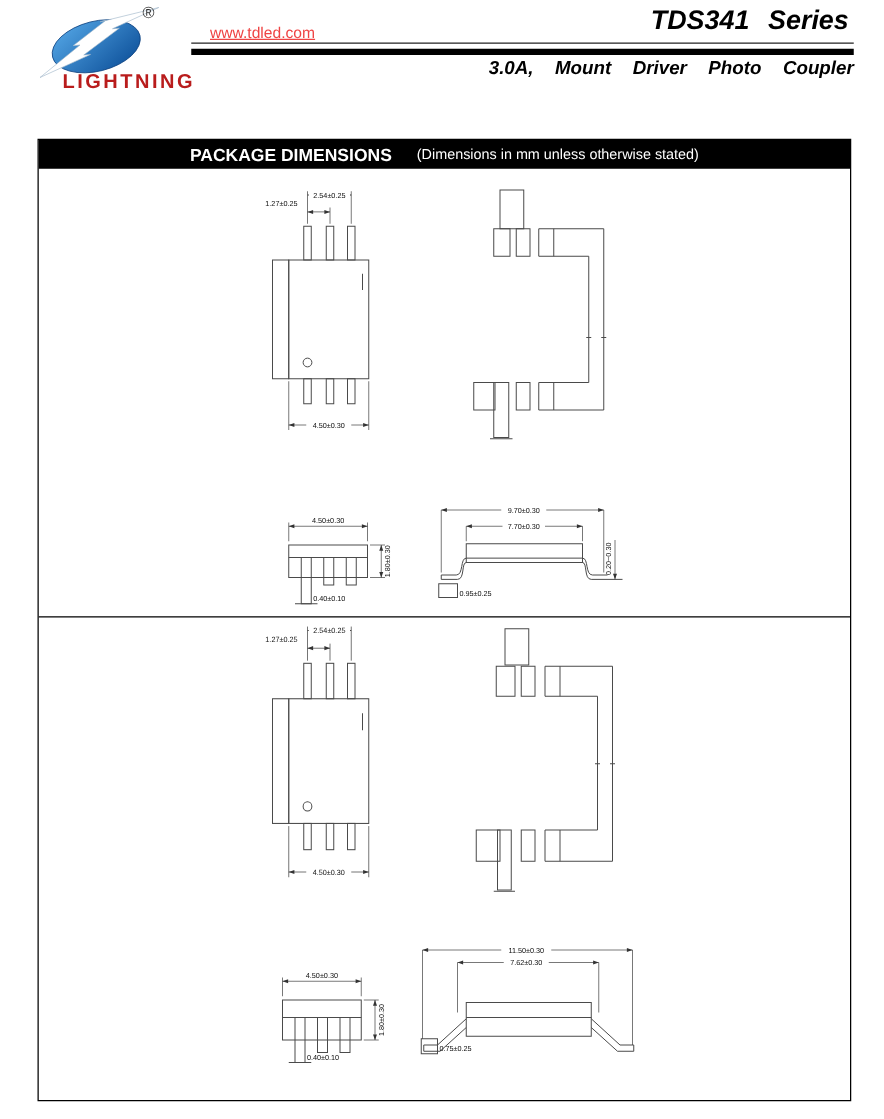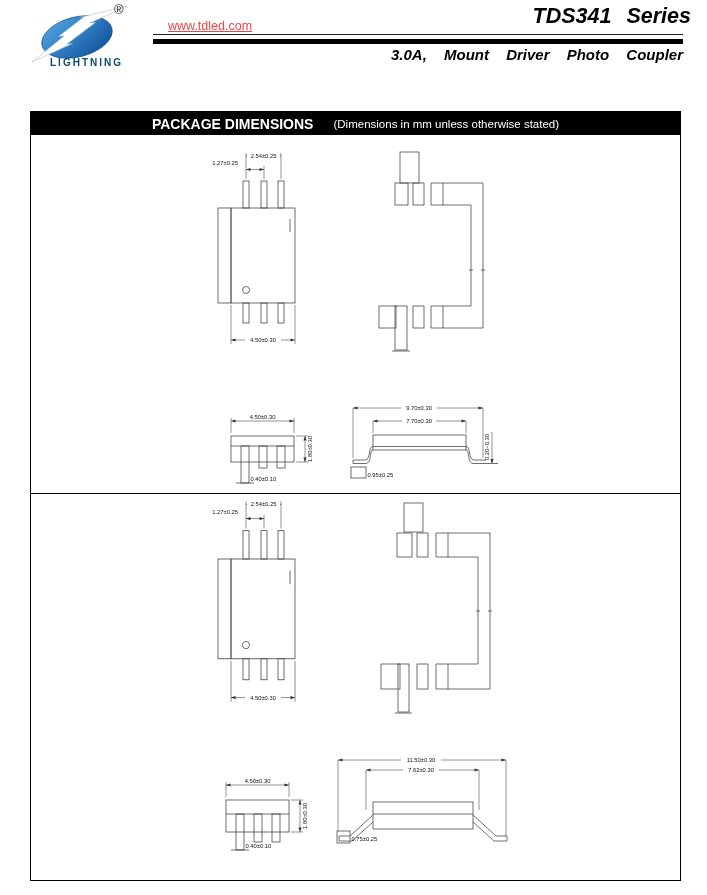--- a/index.html
+++ b/index.html
@@ -3,28 +3,28 @@
 <meta charset="utf-8">
 <style>
   html,body { margin:0; padding:0; }
   body {
     width:707px; height:895px; background:#ffffff; position:relative;
     font-family:"Liberation Sans", sans-serif; color:#000; overflow:hidden;
   }
   .abs { position:absolute; }
 
   
-  .brand-name { position:absolute; left:50px; top:57px; font-size:10px; font-weight:bold;
-                letter-spacing:2px; color:#0c4a6e; }
+  .brand-name { position:absolute; left:50px; top:57px; font-size:16px; font-weight:bold;
+                letter-spacing:2px; color:#b91c1c; }
   .reg-mark { position:absolute; left:114px; top:2px; font-size:13px; color:#333; }
   .site-link { position:absolute; left:168px; top:19px; font-size:12.5px;
                color:#ef4444; text-decoration:underline; }
   .thin-rule { position:absolute; left:153px; top:34px; width:530px; height:1.2px; background:#222; }
   .thick-rule { position:absolute; left:153px; top:39px; width:530px; height:4.5px; background:#000; }
-  .series-title { position:absolute; right:16px; top:4px; font-size:21.5px; font-weight:bold;
+  .series-title { position:absolute; right:28px; top:4px; font-size:21.5px; font-weight:bold;
                   font-style:italic; word-spacing:9px; }
   .product-subtitle { position:absolute; right:24px; top:46px; font-size:15px; font-weight:bold;
                       font-style:italic; word-spacing:13px; }
 
   
   .dims-box { position:absolute; left:30px; top:111px; width:651px; height:770px;
               border:1.5px solid #000; box-sizing:border-box; background:#fff; }
   .bar { height:23px; background:#000; color:#fff; display:flex; align-items:center;
          justify-content:center; gap:20px; }
   .bar-title { font-size:14px; font-weight:bold; }

